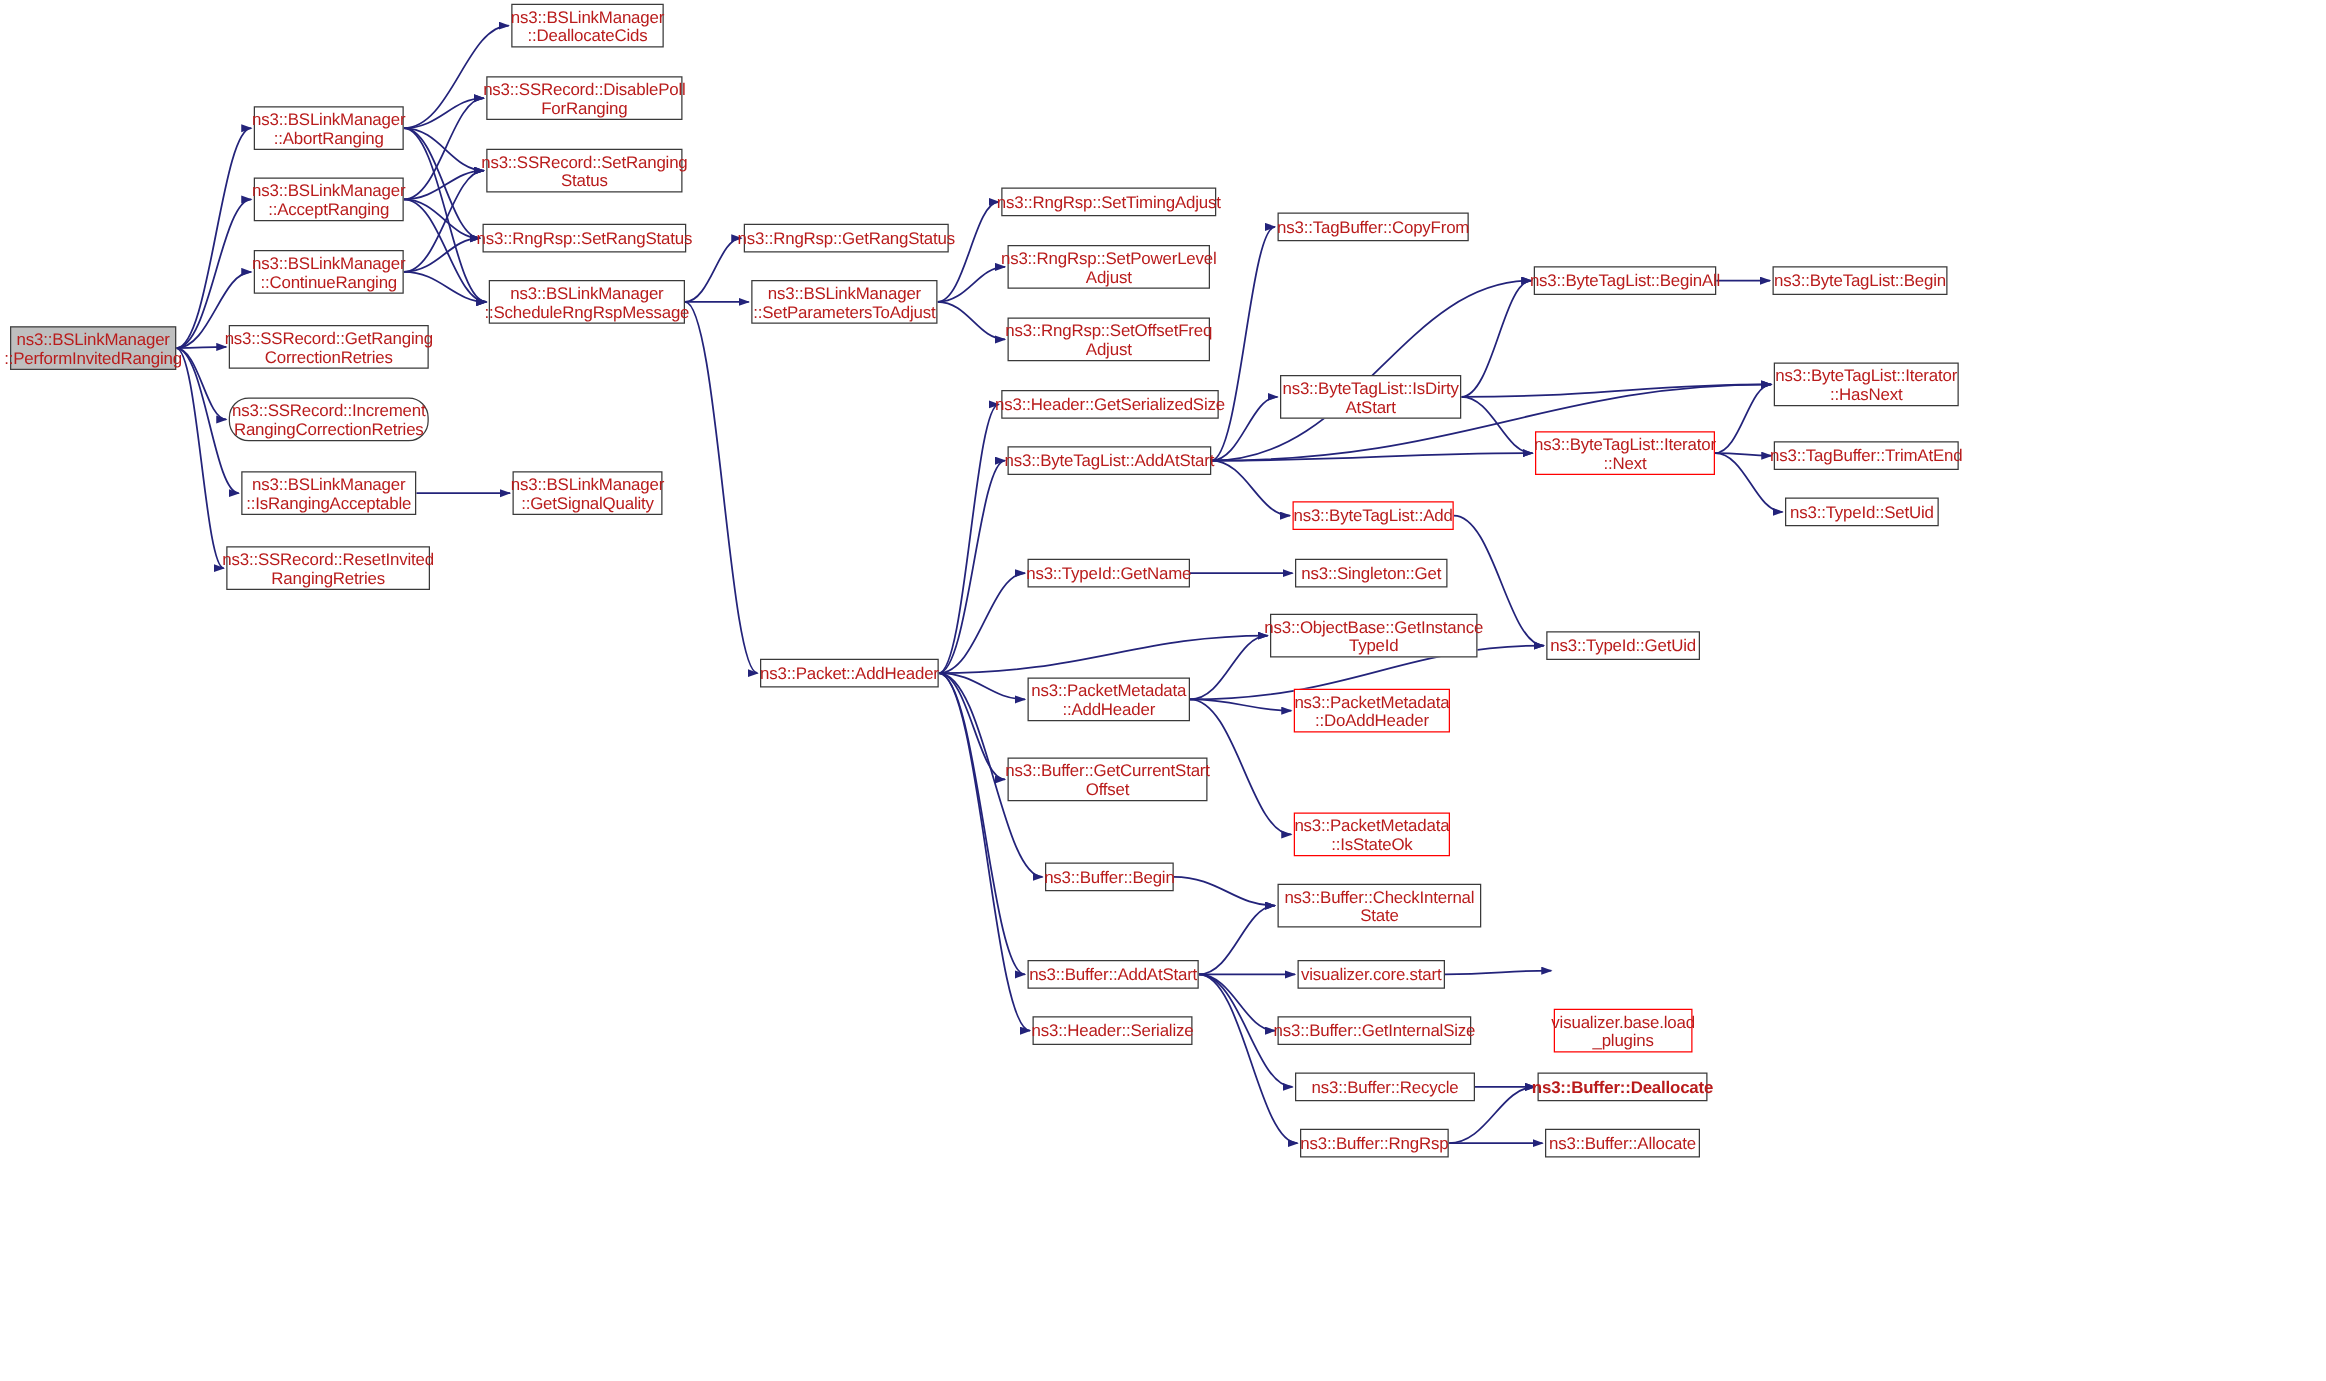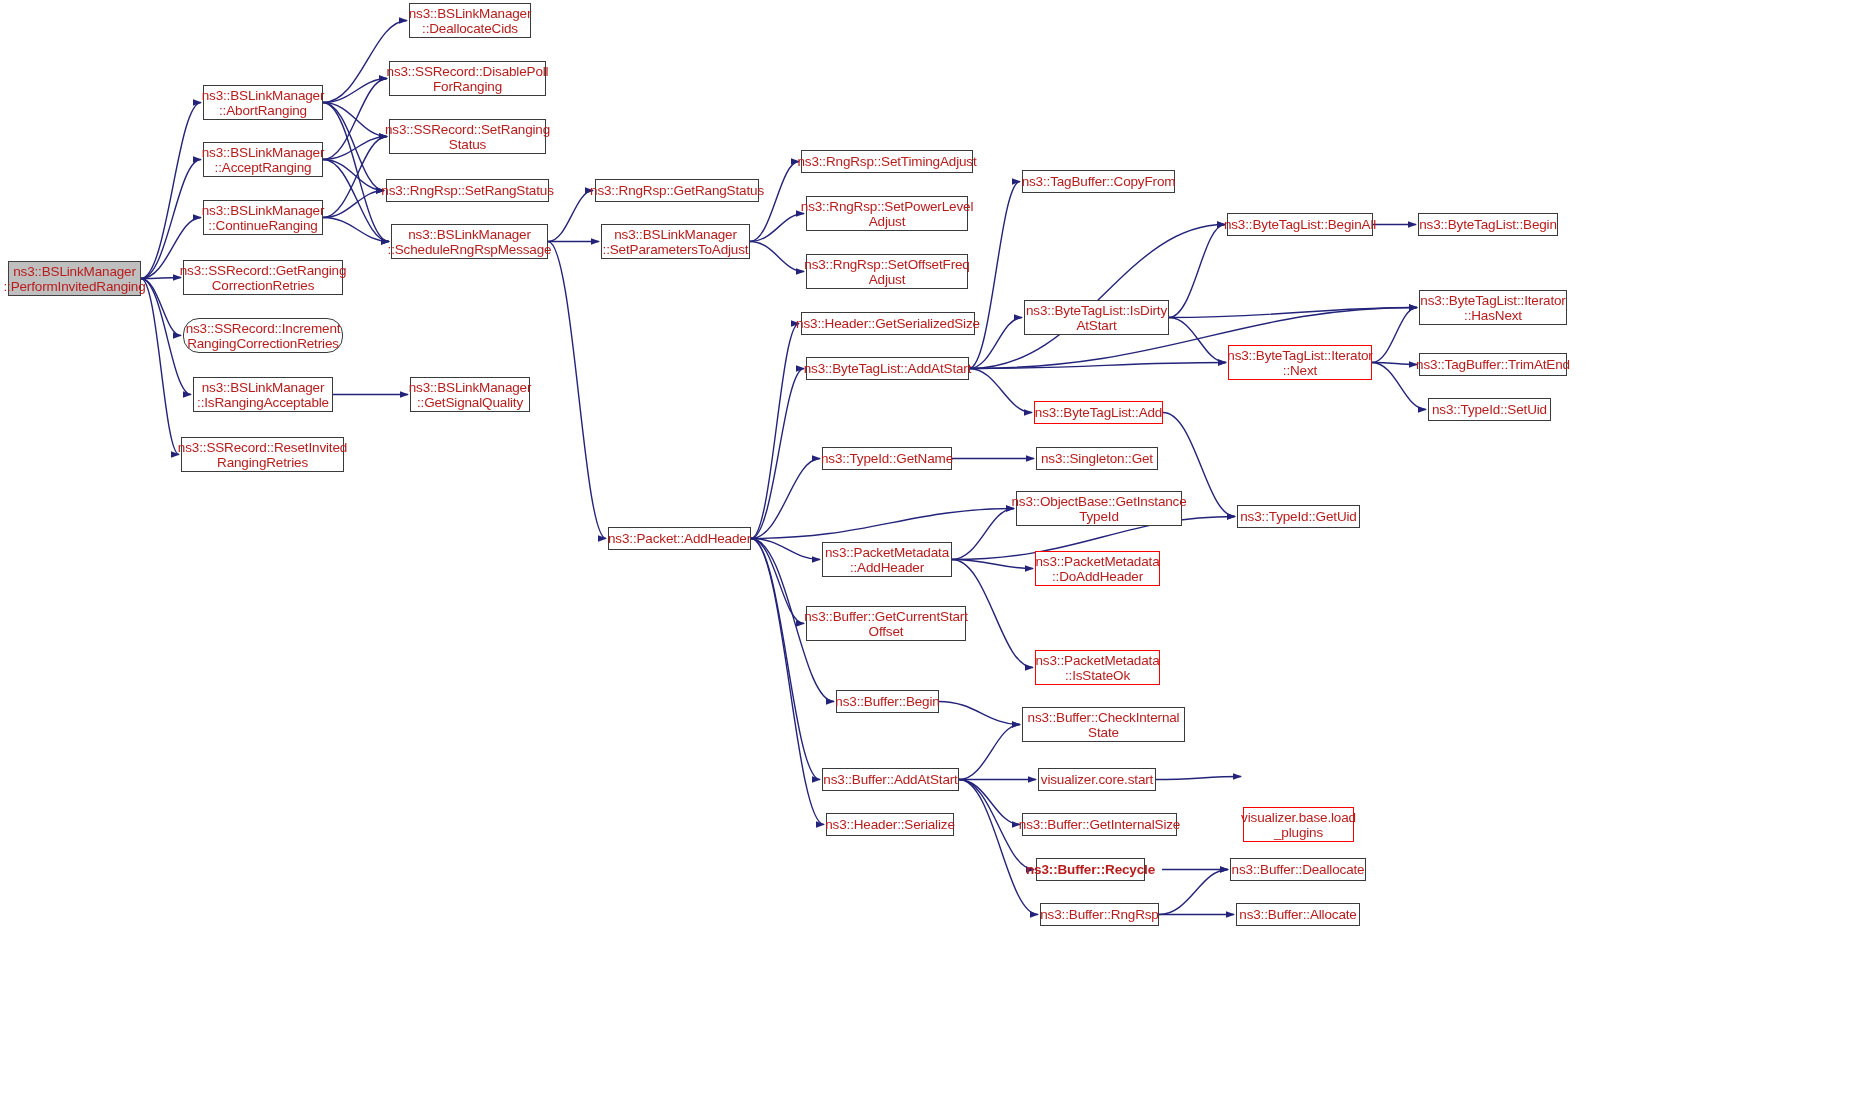--- a/index.html
+++ b/index.html
@@ -193,18 +193,18 @@
 ::IsStateOk</div>
       <div class="node" style="left: 836px; top: 690px; width: 103px; height: 23px;">ns3::Buffer::Begin</div>
       <div class="node" style="left: 1022px; top: 707px; width: 163px; height: 35px;">ns3::Buffer::CheckInternal
 State</div>
       <div class="node" style="left: 822px; top: 768px; width: 137px; height: 23px;">ns3::Buffer::AddAtStart</div>
       <div class="node" style="left: 1038px; top: 768px; width: 118px; height: 23px;">visualizer.core.start</div>
       <div class="node red" style="left: 1243px; top: 759px; width: 111px; height: 35px; margin-top: 48px;">visualizer.base.load
 _plugins</div>
       <div class="node" style="left: 826px; top: 813px; width: 128px; height: 23px;">ns3::Header::Serialize</div>
       <div class="node" style="left: 1022px; top: 813px; width: 155px; height: 23px;">ns3::Buffer::GetInternalSize</div>
-      <div class="node" style="left: 1036px; top: 858px; width: 109px; height: 23px; font-weight: bold;">ns3::Buffer::Recycle</div>
-      <div class="node" style="left: 1230px; top: 858px; width: 136px; height: 23px;">ns3::Buffer::Deallocate</div>
+      <div class="node" style="left: 1036px; top: 858px; width: 144px; height: 23px;">ns3::Buffer::Recycle</div>
+      <div class="node" style="left: 1230px; top: 858px; width: 136px; height: 23px; font-weight: bold;">ns3::Buffer::Deallocate</div>
       <div class="node" style="left: 1040px; top: 903px; width: 119px; height: 23px;">ns3::Buffer::RngRsp</div>
       <div class="node" style="left: 1236px; top: 903px; width: 124px; height: 23px;">ns3::Buffer::Allocate</div>
     </div>
 </div>
 
 </body></html>

